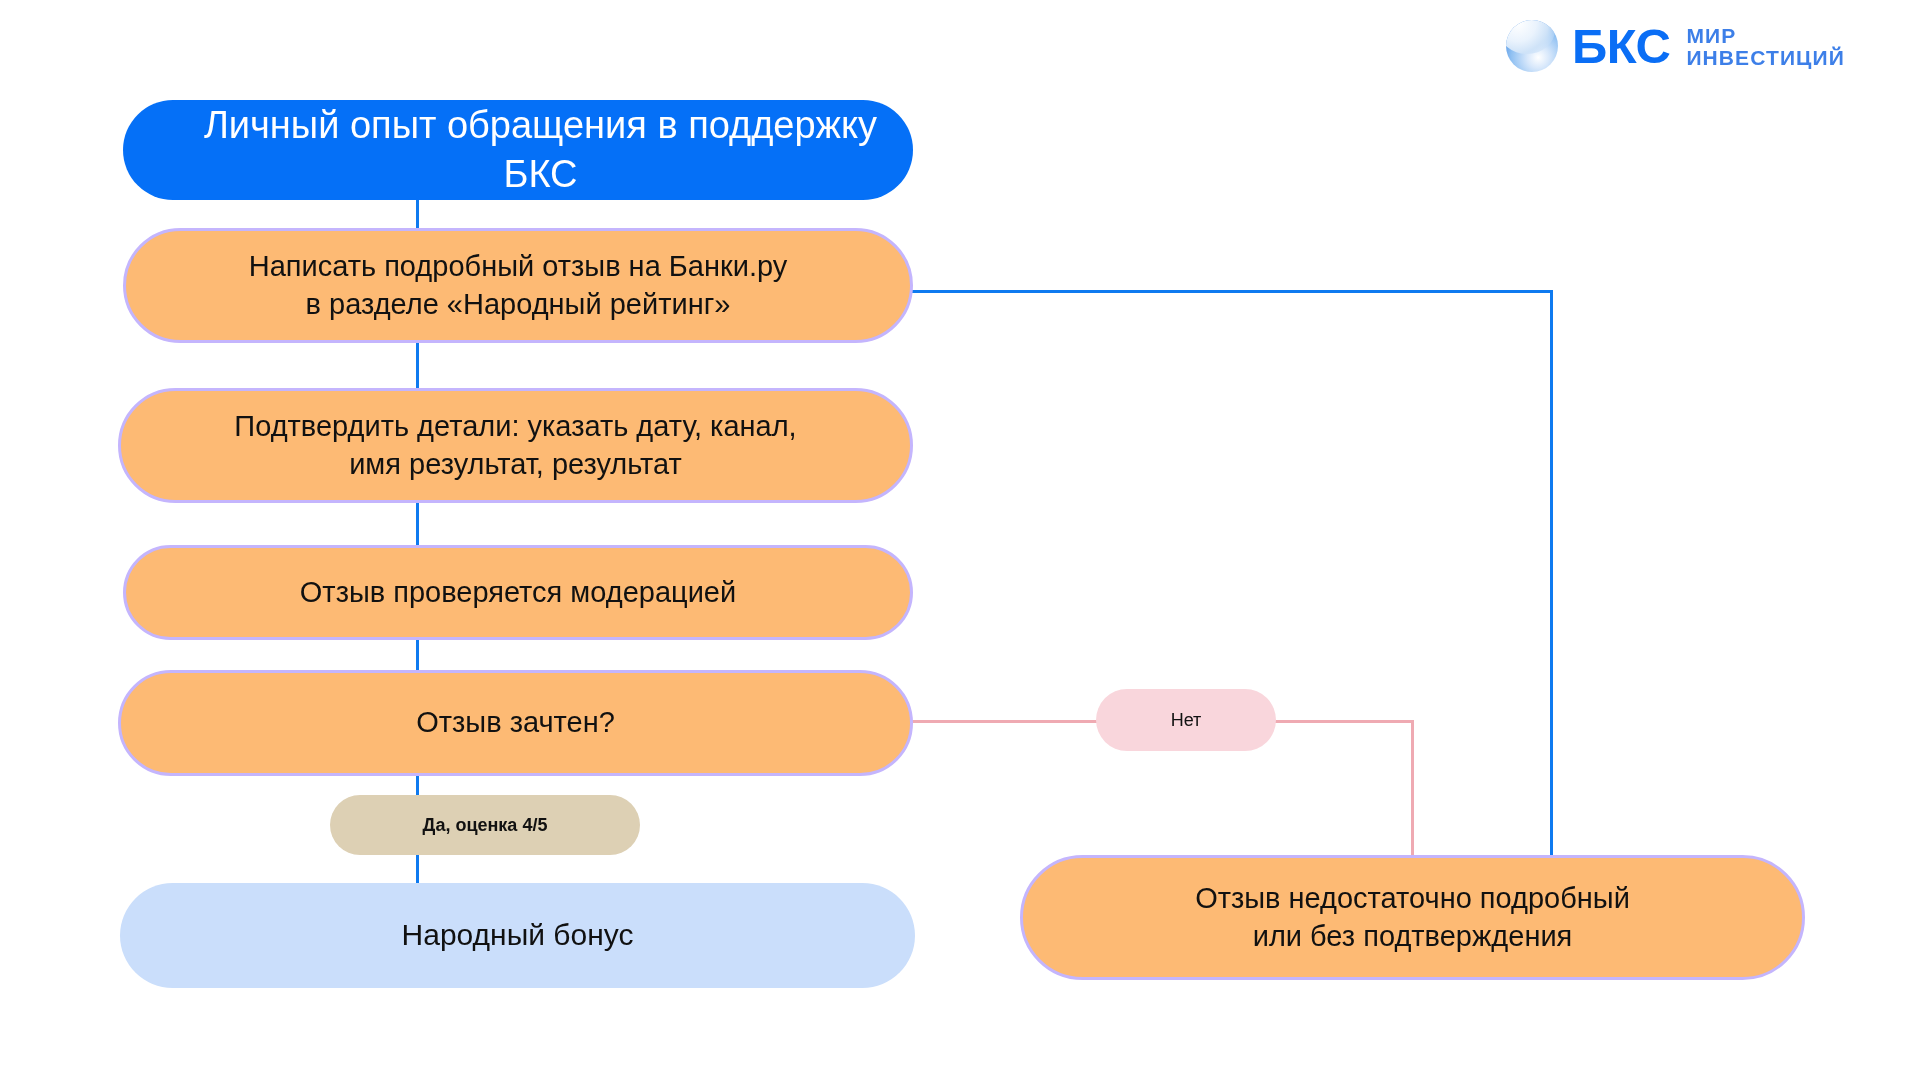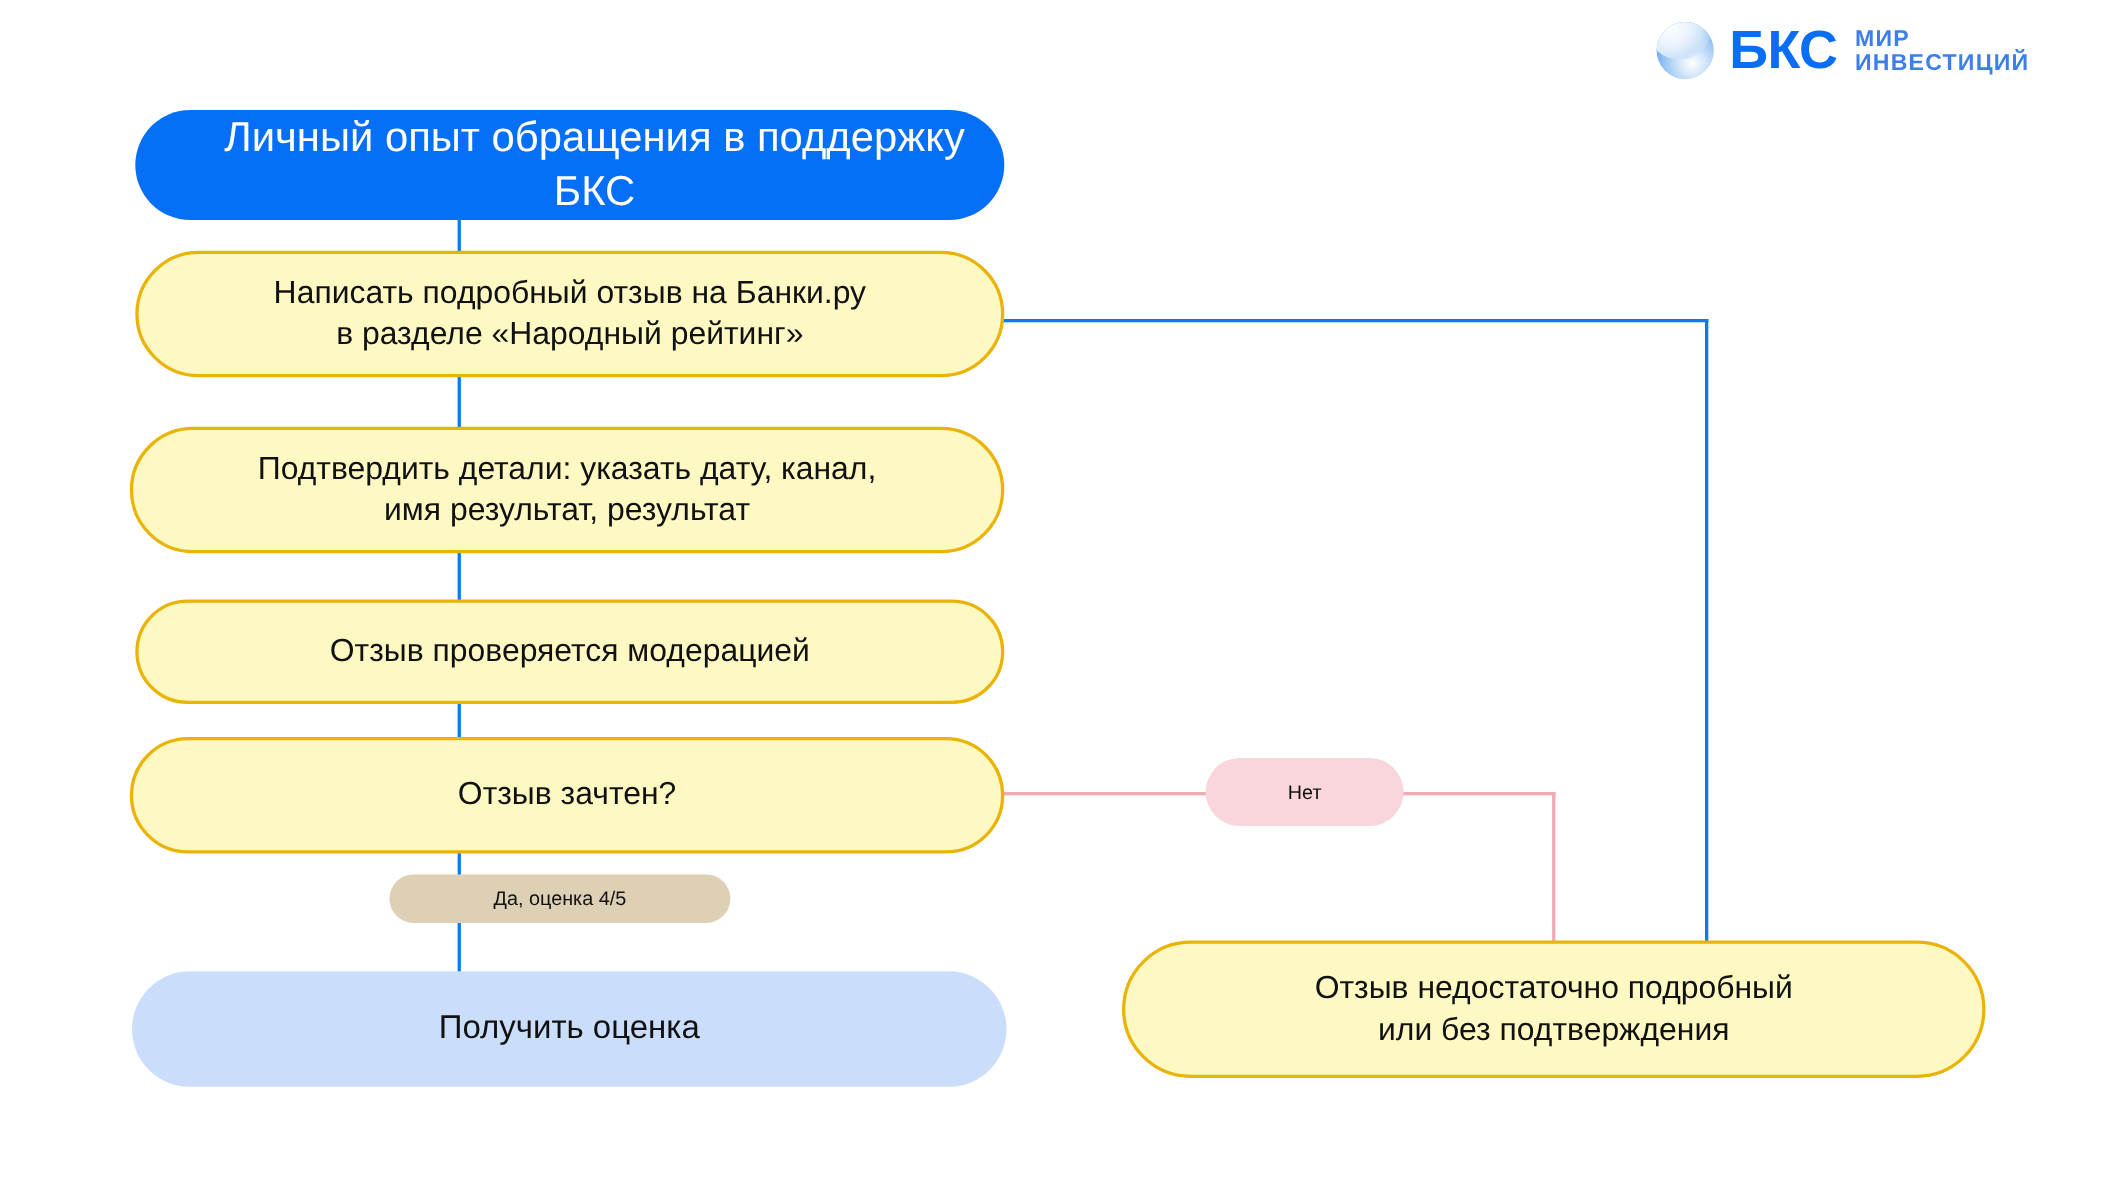--- a/index.html
+++ b/index.html
@@ -79,22 +79,22 @@
     line-height: 1.28;
   }
 
   .node-filled-blue {
     background: #0570f7;
     border-radius: 999px;
     color: #ffffff;
     font-size: 38px;
   }
   .node-outline {
-    background: #fef9c3;
-    border: 3px solid #eab308;
+    background: #fdba74;
+    border: 3px solid #c4b5fd;
     border-radius: 999px;
     color: #111111;
     font-size: 29px;
   }
   .node-soft-blue {
     background: #cadefb;
     border-radius: 999px;
     color: #111111;
     font-size: 30px;
   }
@@ -179,29 +179,29 @@
 
   <div class="node node-outline" style="left:123px; top:545px; width:790px; height:95px;">
     <span class="label">Отзыв проверяется модерацией</span>
   </div>
 
   <div class="node node-outline" style="left:118px; top:670px; width:795px; height:106px;text-align:center;">
     <span class="label">Отзыв зачтен?</span>
   </div>
 
   <div class="node node-soft-blue" style="left:120px; top:883px; width:795px; height:105px;">
-    <span class="label">Получить оценка</span>
+    <span class="label">Народный бонус</span>
   </div>
 
   <div class="node node-outline" style="left:1020px; top:855px; width:785px; height:125px;">
     <span class="label">Отзыв недостаточно подробный
 или без подтверждения</span>
   </div>
 
-  <div class="pill pill-beige" style="left:354px; top:795px; width:310px; height:44px;">
+  <div class="pill pill-beige" style="left:330px; top:795px; width:310px; height:60px;font-weight:bold;">
     <span>Да, оценка 4/5</span>
   </div>
 
   <div class="pill pill-pink" style="left:1096px; top:689px; width:180px; height:62px;">
     <span>Нет</span>
   </div>
 
 </div>
 
 </body></html>

